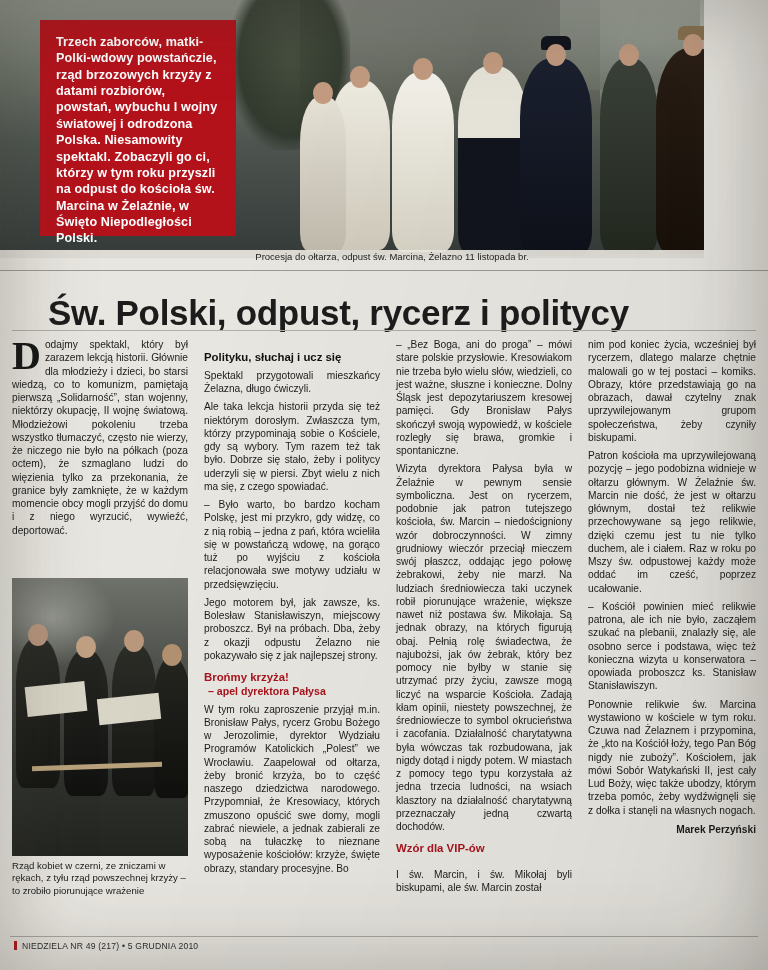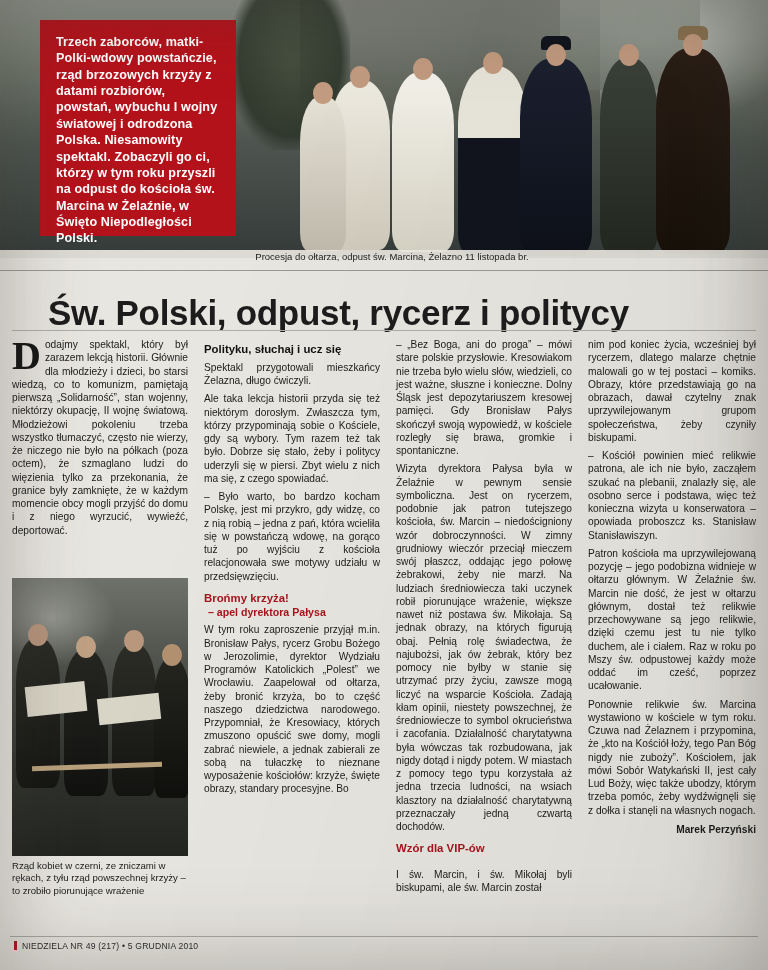--- a/index.html
+++ b/index.html
@@ -29,21 +29,21 @@
     background:
       linear-gradient(105deg, rgba(255,255,255,0.18) 0%, rgba(255,255,255,0.0) 30%, rgba(0,0,0,0.05) 70%, rgba(0,0,0,0.12) 100%);
     mix-blend-mode: multiply;
     opacity: .55;
   }
 
   
   .top-block {
     position: absolute;
     left: 0; top: 0;
-    width: 768px;
+    width: 704px;
     height: 258px;
     overflow: hidden;
     background: #2a2f33;
   }
   .photo {
     position: absolute;
     left: 0; top: 0;
     width: 768px; height: 258px;
     background:
       radial-gradient(ellipse 220px 120px at 650px 40px, rgba(255,255,255,0.55), rgba(255,255,255,0) 70%),
@@ -175,21 +175,21 @@
   .c2 { left: 192px; }
   .c3 { left: 384px; }
   .c4 { left: 576px; width: 168px; }
 
   .subhead {
     font-weight: bold;
     font-size: 11.4px;
     margin: 6px 0 4px 0;
     color: #111;
   }
-  .subhead.first { margin-top: 4px; }
+  .subhead.first { margin-top: 12px; }
   .subhead-red {
     font-weight: bold;
     font-size: 11.4px;
     color: #a8131c;
     margin: 8px 0 0 0;
   }
   .subhead-red-2 {
     font-weight: bold;
     font-size: 10.6px;
     color: #a8131c;
@@ -322,36 +322,37 @@
         <span class="dropcap">D</span>
         <span>odajmy spektakl, który był zarazem lekcją historii. Głównie dla młodzieży i dzieci, bo starsi wiedzą, co to komunizm, pamiętają pierwszą „Solidarność”, stan wojenny, niektórzy okupację, II wojnę światową. Młodzieżowi pokoleniu trzeba wszystko tłumaczyć, często nie wierzy, że niczego nie było na półkach (poza octem), że szmaglano ludzi do więzienia tylko za przekonania, że granice były zamknięte, że w każdym momencie obcy mogli przyjść do domu i z niego wyrzucić, wywieźć, deportować.</span>
       </p>
     </div>
 
     <div class="col c2">
       <div class="subhead first">Polityku, słuchaj i ucz się</div>
       <p>Spektakl przygotowali mieszkańcy Żelazna, długo ćwiczyli.</p>
       <p>Ale taka lekcja historii przyda się też niektórym dorosłym. Zwłaszcza tym, którzy przypominają sobie o Kościele, gdy są wybory. Tym razem też tak było. Dobrze się stało, żeby i politycy uderzyli się w piersi. Zbyt wielu z nich ma się, z czego spowiadać.</p>
       <p>– Było warto, bo bardzo kocham Polskę, jest mi przykro, gdy widzę, co z nią robią – jedna z pań, która wcieliła się w powstańczą wdowę, na gorąco tuż po wyjściu z kościoła relacjonowała swe motywy udziału w przedsięwzięciu.</p>
+      <p>Jego motorem był, jak zawsze, ks. Bolesław Stanisławiszyn, miejscowy proboszcz. Był na próbach. Dba, żeby z okazji odpustu Żelazno nie pokazywało się z jak najlepszej strony.</p>
       <div class="subhead-red">Brońmy krzyża!</div>
       <div class="subhead-red-2">– apel dyrektora Pałysa</div>
       <p>W tym roku zaproszenie przyjął m.in. Bronisław Pałys, rycerz Grobu Bożego w Jerozolimie, dyrektor Wydziału Programów Katolickich „Polest” we Wrocławiu. Zaapelował od ołtarza, żeby bronić krzyża, bo to część naszego dziedzictwa narodowego. Przypomniał, że Kresowiacy, których zmuszono opuścić swe domy, mogli zabrać niewiele, a jednak zabierali ze sobą na tułaczkę to nieznane wyposażenie kościołów: krzyże, święte obrazy, standary procesyjne. Bo</p>
     </div>
 
     <div class="col c3">
       <p>– „Bez Boga, ani do proga” – mówi stare polskie przysłowie. Kresowiakom nie trzeba było wielu słów, wiedzieli, co jest ważne, słuszne i konieczne. Dolny Śląsk jest depozytariuszem kresowej pamięci. Gdy Bronisław Pałys skończył swoją wypowiedź, w kościele rozległy się brawa, gromkie i spontaniczne.</p>
       <p>Wizyta dyrektora Pałysa była w Żelaźnie w pewnym sensie symboliczna. Jest on rycerzem, podobnie jak patron tutejszego kościoła, św. Marcin – niedościgniony wzór dobroczynności. W zimny grudniowy wieczór przeciął mieczem swój płaszcz, oddając jego połowę żebrakowi, żeby nie marzł. Na ludziach średniowiecza taki uczynek robił piorunujące wrażenie, większe nawet niż postawa św. Mikołaja. Są jednak obrazy, na których figurują obaj. Pełnią rolę świadectwa, że najubożsi, jak ów żebrak, który bez pomocy nie byłby w stanie się utrzymać przy życiu, zawsze mogą liczyć na wsparcie Kościoła. Zadają kłam opinii, niestety powszechnej, że średniowiecze to symbol okrucieństwa i zacofania. Działalność charytatywna była wówczas tak rozbudowana, jak nigdy dotąd i nigdy potem. W miastach z pomocy tego typu korzystała aż jedna trzecia ludności, na wsiach klasztory na działalność charytatywną przeznaczały jedną czwartą dochodów.</p>
       <div class="subhead-red" style="margin-bottom:12px;">Wzór dla VIP-ów</div>
       <p>I św. Marcin, i św. Mikołaj byli biskupami, ale św. Marcin został</p>
     </div>
 
     <div class="col c4">
       <p>nim pod koniec życia, wcześniej był rycerzem, dlatego malarze chętnie malowali go w tej postaci – komiks. Obrazy, które przedstawiają go na obrazach, dawał czytelny znak uprzywilejowanym grupom społeczeństwa, żeby czyniły biskupami.</p>
+      <p>Patron kościoła ma uprzywilejowaną pozycję – jego podobizna widnieje w ołtarzu głównym. W Żelaźnie św. Marcin nie dość, że jest w ołtarzu głównym, dostał też relikwie przechowywane są jego relikwie, dzięki czemu jest tu nie tylko duchem, ale i ciałem. Raz w roku po Mszy św. odpustowej każdy może oddać im cześć, poprzez ucałowanie.</p>
       <p>– Kościół powinien mieć relikwie patrona, ale ich nie było, zacząłem szukać na plebanii, znalazły się, ale osobno serce i podstawa, więc też konieczna wizyta u konserwatora – opowiada proboszcz ks. Stanisław Stanisławiszyn.</p>
-      <p>Patron kościoła ma uprzywilejowaną pozycję – jego podobizna widnieje w ołtarzu głównym. W Żelaźnie św. Marcin nie dość, że jest w ołtarzu głównym, dostał też relikwie przechowywane są jego relikwie, dzięki czemu jest tu nie tylko duchem, ale i ciałem. Raz w roku po Mszy św. odpustowej każdy może oddać im cześć, poprzez ucałowanie.</p>
       <p>Ponownie relikwie św. Marcina wystawiono w kościele w tym roku. Czuwa nad Żelaznem i przypomina, że „kto na Kościół łoży, tego Pan Bóg nigdy nie zuboży”. Kościołem, jak mówi Sobór Watykański II, jest cały Lud Boży, więc także ubodzy, którym trzeba pomóc, żeby wydźwignęli się z dołka i stanęli na własnych nogach.</p>
       <div class="sign">Marek Perzyński</div>
     </div>
   </div>
 
   <div class="photo2">
     <div class="fig" style="left:4px; top:60px; width:44px; height:150px; background:linear-gradient(180deg,#2a2b26,#141512);">
         <span class="head" style="background:#b6947c;"></span>
       </div>
     <div class="fig" style="left:52px; top:72px; width:44px; height:146px; background:linear-gradient(180deg,#262722,#111210);">

